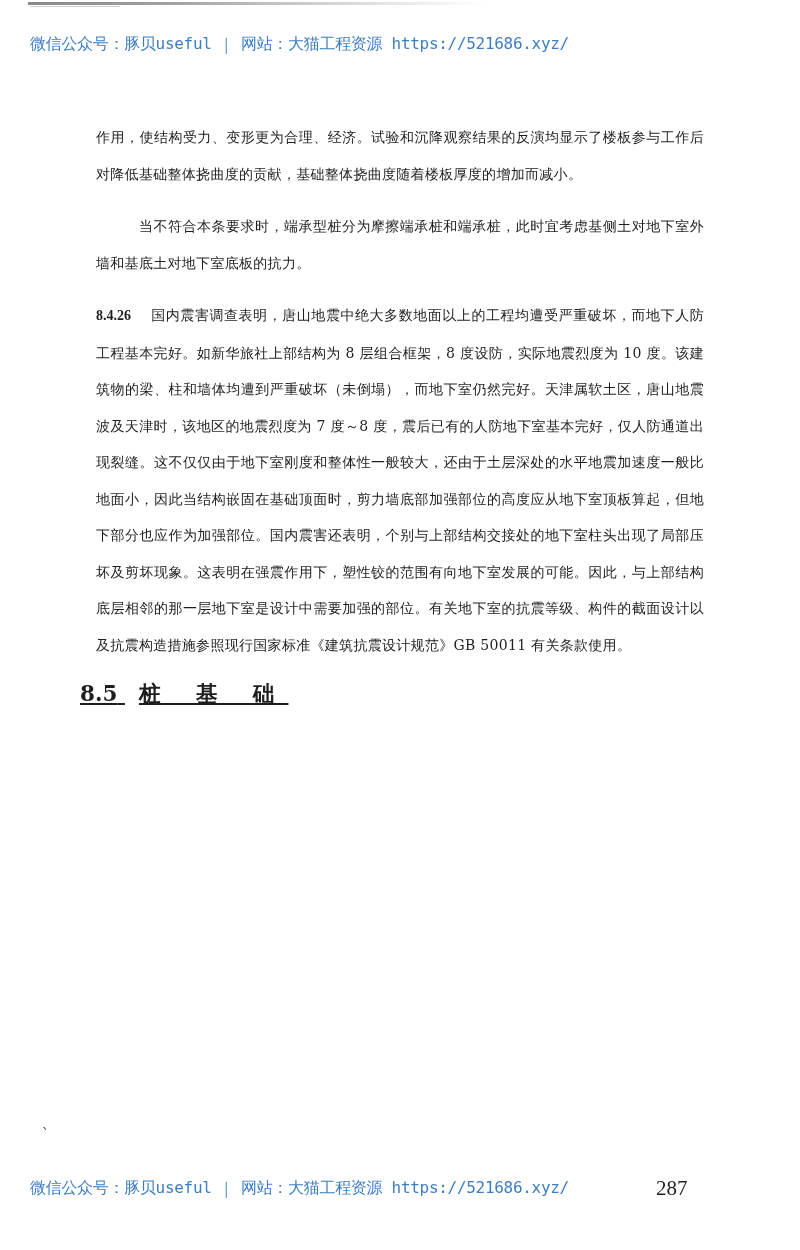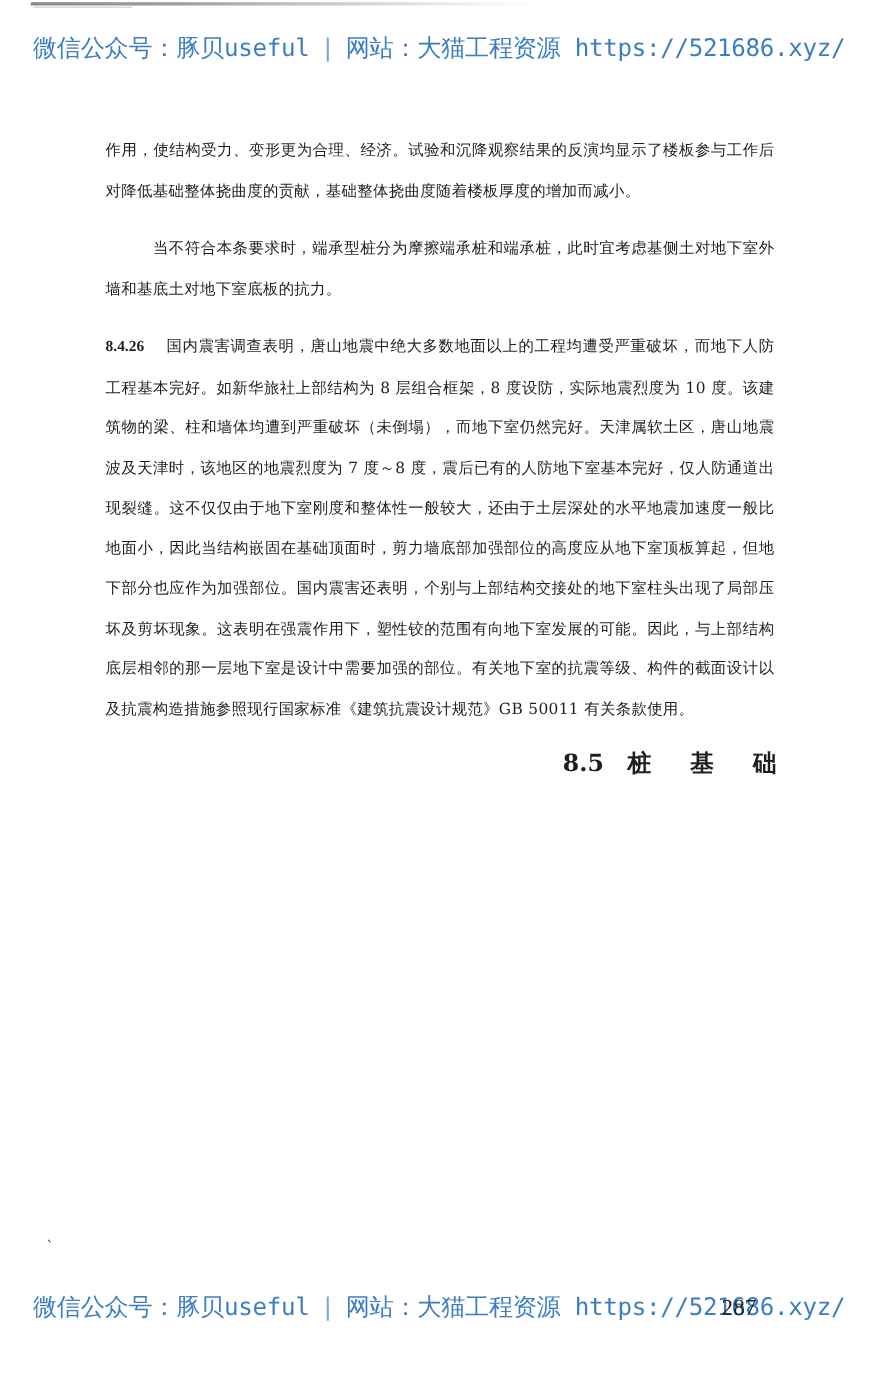--- a/index.html
+++ b/index.html
@@ -9,40 +9,41 @@
   }
   .scan-top {
     position: absolute; left: 28px; top: 2px; width: 460px; height: 3px;
     background: linear-gradient(90deg, #555 0%, #777 30%, #aaa 55%, #ddd 80%, transparent 100%);
     opacity: .7;
   }
   .scan-top2 { position: absolute; left: 30px; top: 6px; width: 90px; height: 1px; background: #999; opacity:.5; }
   .watermark {
     position: absolute; left: 30px; width: 760px; height: 32px;
     font-family: "DejaVu Sans Mono", "Liberation Mono", monospace;
-    font-size: 22px; color: #3d7ec2; white-space: nowrap; letter-spacing: -0.3px;
+    font-size: 16px; color: #3d7ec2; white-space: nowrap; letter-spacing: -0.3px;
     display: flex; align-items: center;
   }
   .watermark .sep { color: #7aa6d6; margin: 0 10px; }
   .wm-top { top: 28px; }
   .wm-bottom { top: 1172px; }
   .page-num {
     position: absolute; left: 656px; top: 1172px; font-size: 21px; color: #222;
     font-family: "Liberation Serif", serif; height: 32px; line-height: 32px;
   }
   .content { position: absolute; left: 80px; top: 103px; width: 640px; }
   .para {
     font-size: 14px; line-height: 36.5px; margin: 16px; text-align: justify;
     text-align-last: left; letter-spacing: 0.3px;
   }
   .indent { text-indent: 43px; }
   .clause-no { font-family: "Liberation Serif", serif; font-weight: bold; margin-right: 20px; letter-spacing: 0; }
   .section-title {
-    text-align: right; font-size: 21.5px; font-weight: bold; margin: 16px 0 20px 0;
+    text-align: left; font-size: 21.5px; font-weight: bold; margin: 16px 0 20px 0;
     letter-spacing: 0;
+    text-decoration: underline;
   }
   .section-title .sec-word { letter-spacing: 14px; margin-left: 14px; }
   .mark { position: absolute; color: #333; font-size: 14px; }
 </style>
 </head>
 <body>
 
 <div class="scan-top"></div>
 <div class="scan-top2"></div>
 

